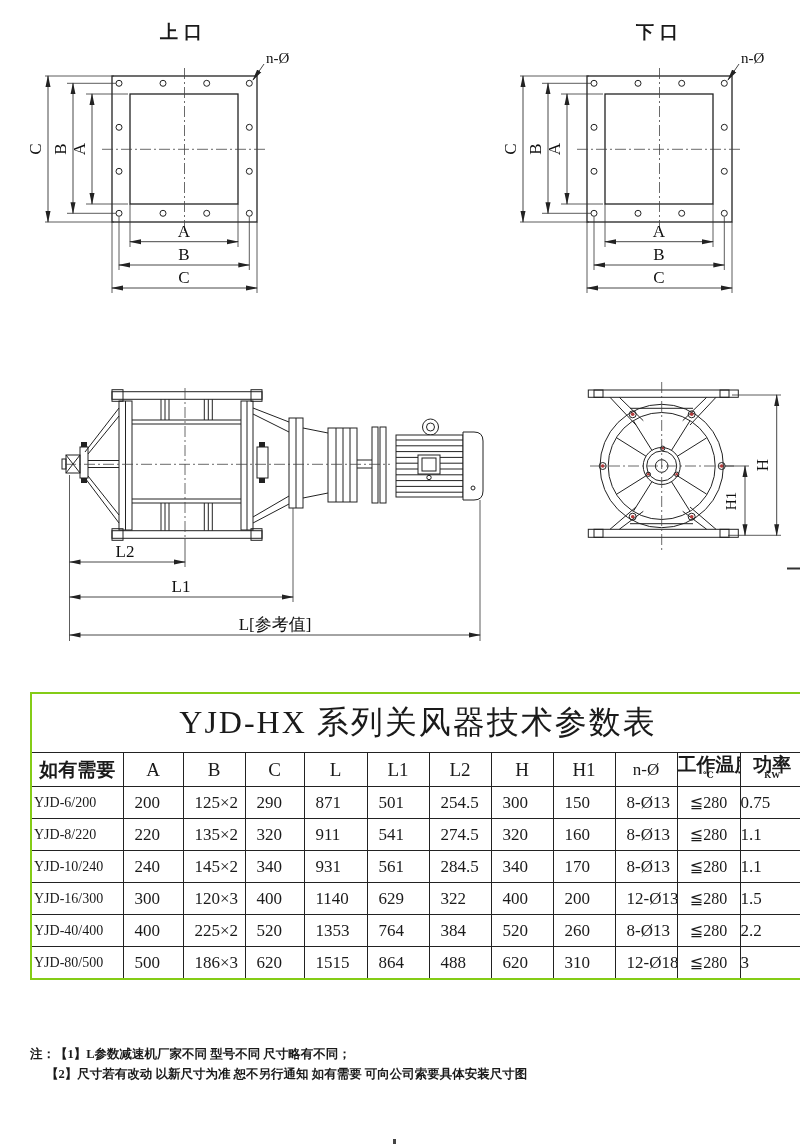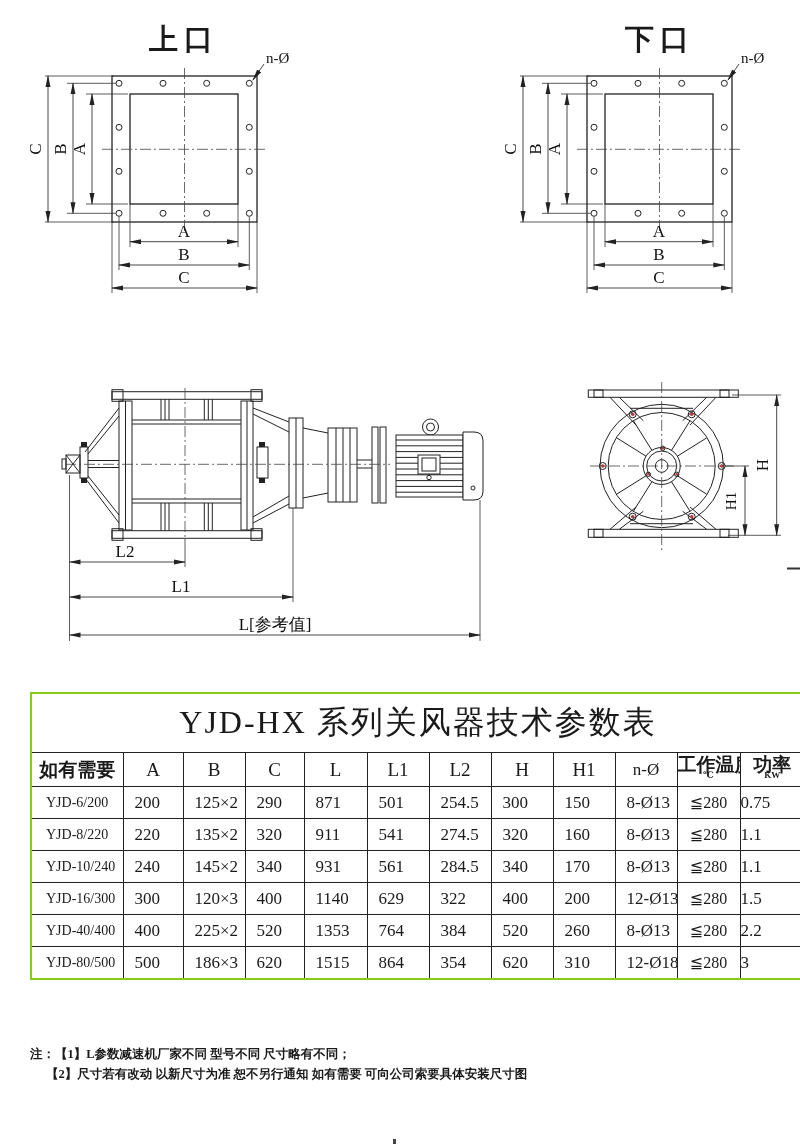--- a/index.html
+++ b/index.html
@@ -9,32 +9,32 @@
   svg.abs{overflow:visible;}
   svg text{font-family:"Liberation Serif","DejaVu Serif",serif;fill:#111;}
   .thick{stroke:#222;fill:none;stroke-width:1.3;}
   .thin{stroke:#222;fill:none;stroke-width:1;}
   .cl{stroke:#444;fill:none;stroke-width:0.8;stroke-dasharray:11 3 2 3;}
   .ext{stroke:#333;fill:none;stroke-width:0.8;}
   .dim{stroke:#333;fill:none;stroke-width:0.9;}
   .dimlbl{font-size:17px;}
   .smalllbl{font-size:15px;}
   .flange-title{position:absolute;top:20px;width:120px;text-align:center;
-                font-size:29px;font-weight:600;letter-spacing:6px;}
+                font-size:18px;font-weight:600;letter-spacing:6px;}
   
   table.spec{position:absolute;left:14px;top:692px;width:774px;border-collapse:collapse;
              table-layout:fixed;border:2px solid #84cc16;margin-left:16px;}
   .spec td{border:1px solid #222;overflow:hidden;white-space:nowrap;padding:0;}
   .spec td.title{height:58px;text-align:center;font-size:32px;letter-spacing:2px;}
   .spec tr.hdr td{height:33px;text-align:center;font-size:19px;}
   .spec td.hmodel{font-size:15px;font-weight:700;}
   .spec td.hsub{font-size:10px;font-weight:700;line-height:11px;}
   .spec td.hsub .l2{font-size:9px;}
   .spec tr.data td{height:31px;font-size:17px;text-align:left;padding-left:11px;}
-  .spec tr.data td.model{font-size:14px;padding-left:14px;}
+  .spec tr.data td.model{font-size:14px;padding-left:2px;}
   .spec tr.data td.temp{text-align:center;padding-left:0;font-size:16px;}
   .spec tr.data td.power{padding-left:0;}
   .notes{position:absolute;left:30px;top:1044px;font-size:12.5px;font-weight:700;
          line-height:20px;white-space:nowrap;}
   .notes .line2{margin-left:16px;}
   .artifact{position:absolute;left:393px;top:1139px;width:3px;height:5px;background:#444;}
 </style>
 </head>
 <body>
 
@@ -456,21 +456,21 @@
       <td class="temp">≦280</td>
       <td class="power">2.2</td>
     </tr>
     <tr class="data">
       <td class="model">YJD-80/500</td>
       <td>500</td>
       <td>186×3</td>
       <td>620</td>
       <td>1515</td>
       <td>864</td>
-      <td>354</td>
+      <td>488</td>
       <td>620</td>
       <td>310</td>
       <td>12-Ø18</td>
       <td class="temp">≦280</td>
       <td class="power">3</td>
     </tr>
   </tbody>
     </table>
 
   <div class="notes">

